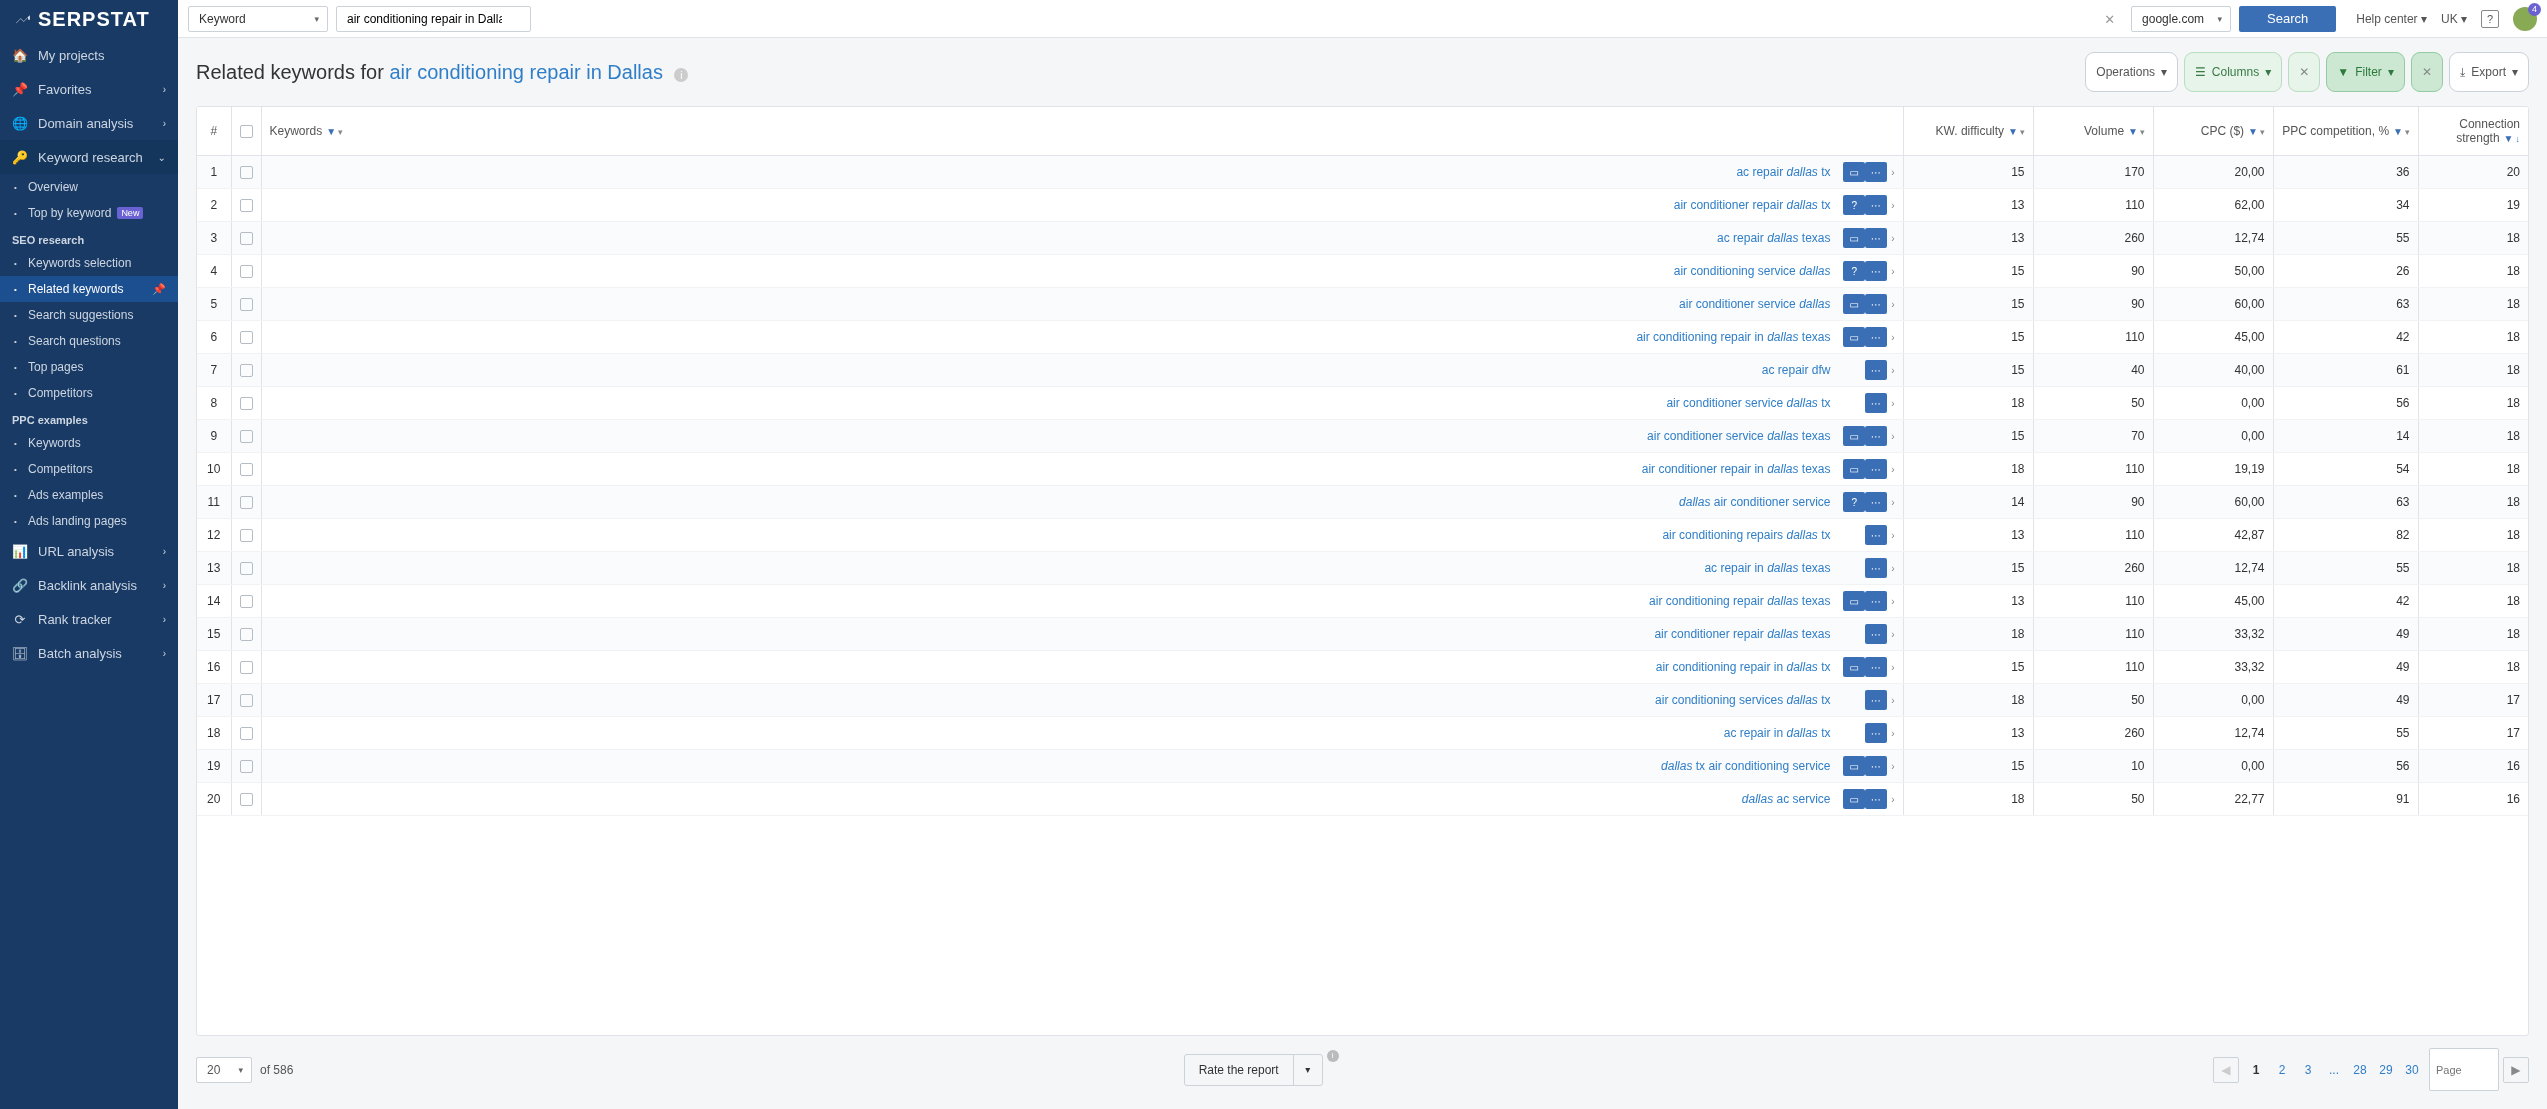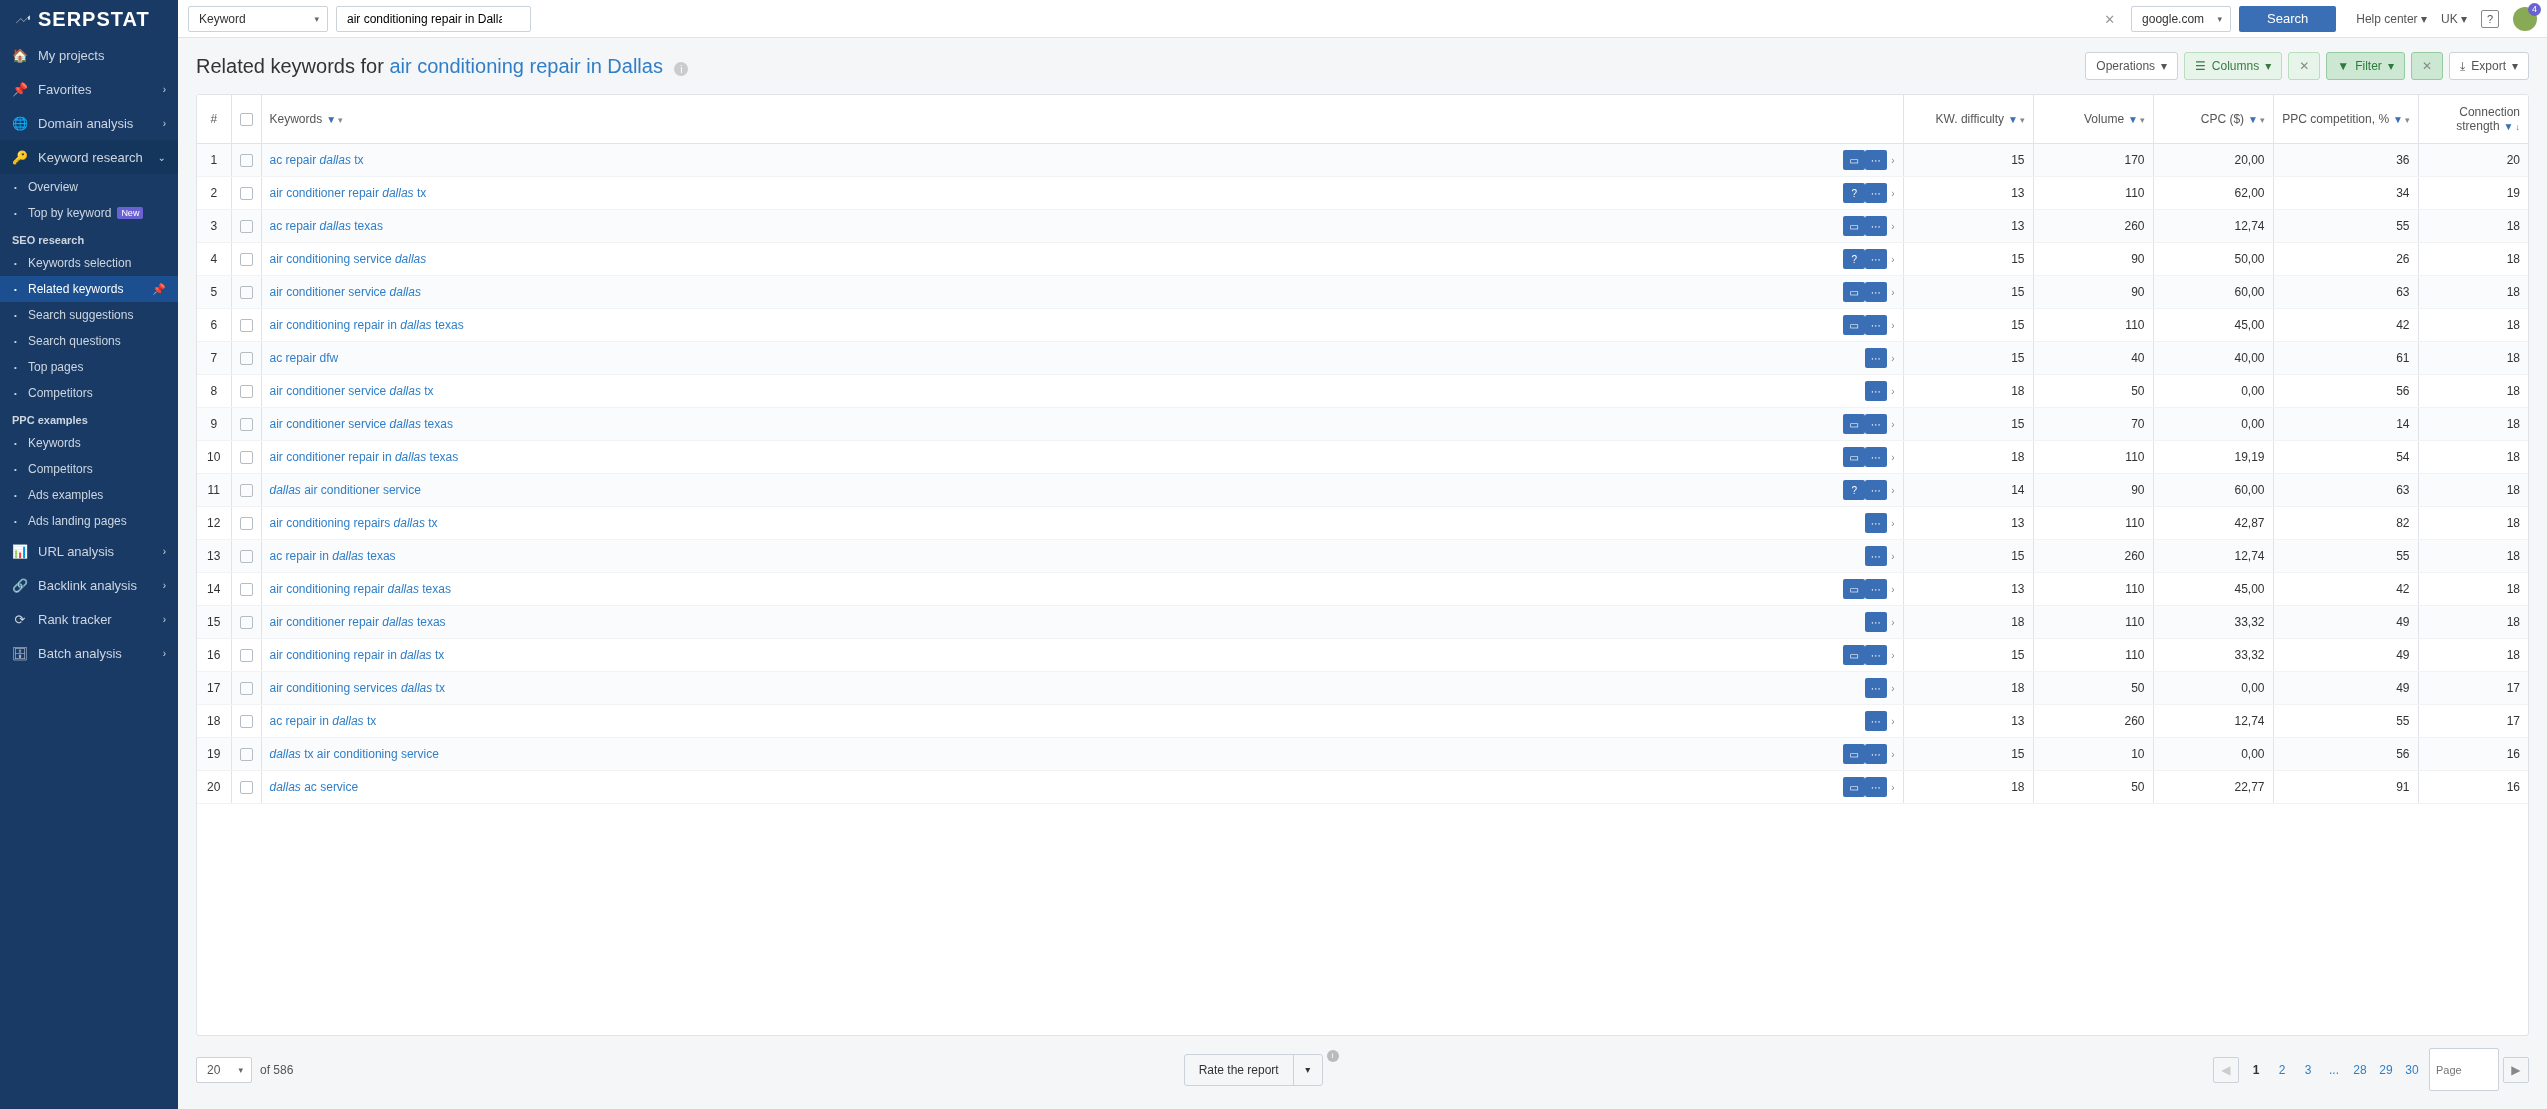--- a/index.html
+++ b/index.html
@@ -34,33 +34,33 @@
 .avatar { width: 24px; height: 24px; border-radius: 50%; background: #8a5; position: relative; }
 .avatar-badge { position: absolute; top: -4px; right: -4px; background: #6a62d2; color: #fff; font-size: 9px; width: 13px; height: 13px; border-radius: 50%; display: flex; align-items: center; justify-content: center; }
 .help-q { width: 18px; height: 18px; border: 1px solid #888; border-radius: 2px; display: flex; align-items: center; justify-content: center; font-size: 11px; cursor: pointer; }
 
 
 .content-head { display: flex; align-items: center; padding: 14px 18px; background: #f5f6f8; text-align: center; }
 .ch-title { font-size: 20px; color: #333; }
 .ch-kw { color: #2f7ec7; }
 .info-i { display: inline-flex; width: 14px; height: 14px; border-radius: 50%; background: #ccc; color: #fff; font-size: 10px; align-items: center; justify-content: center; margin-left: 6px; }
 .ch-actions { margin-left: auto; display: flex; gap: 6px; }
-.act-btn { height: 28px; display: flex; align-items: center; padding: 0 10px; border: 1px solid #ccd2d9; border-radius: 3px; background: #fff; font-size: 12px; color: #555; cursor: pointer; gap: 6px; }
+.act-btn { height: 40px; display: flex; align-items: center; padding: 0 10px; border: 1px solid #ccd2d9; border-radius: 9px; background: #fff; font-size: 12px; color: #555; cursor: pointer; gap: 6px; }
 .act-btn.green { background: #e6f4ea; border-color: #b8ddbf; color: #3a7a45; }
 .act-btn.green-active { background: #cce8d2; border-color: #94cba0; color: #2e7a3c; }
 .act-btn .x { color: #888; }
 
 
 .table-wrap { flex: 1; margin: 0 18px; background: #fff; border: 1px solid #e0e4e9; border-radius: 3px; overflow: auto; display: flex; flex-direction: column; }
 .tbl { width: 100%; border-collapse: collapse; table-layout: fixed; }
 .tbl thead th { background: #fff; border-bottom: 1px solid #e0e4e9; padding: 10px 8px; font-size: 12px; font-weight: 400; color: #555; text-align: right; white-space: normal; }
 .tbl thead th.left { text-align: left; }
 .tbl thead th.center { text-align: center; }
 .tbl tbody td { padding: 6px 8px; border-bottom: 1px solid #f0f2f4; font-size: 12px; text-align: right; }
-.tbl tbody td.left { text-align: left; }
+.tbl tbody td.left { text-align: right; }
 .tbl tbody td.center { text-align: center; }
 .tbl tbody tr:nth-child(odd) { background: #fafbfc; }
 .tbl tbody tr:nth-child(even) { background: #fff; }
 .chk { width: 13px; height: 13px; border: 1px solid #b5bcc4; display: inline-block; border-radius: 2px; vertical-align: middle; }
 .kw-link { color: #2f7ec7; cursor: pointer; }
 .kw-link em { font-style: italic; }
 .mini-btn { width: 22px; height: 20px; border-radius: 2px; display: inline-flex; align-items: center; justify-content: center; font-size: 10px; color: #fff; cursor: pointer; }
 .mini-btn.blue { background: #3b6fb5; }
 .mini-btn.blue-dots { background: #3b6fb5; letter-spacing: 1px; }
 .mini-btn.q { background: #3b6fb5; }

